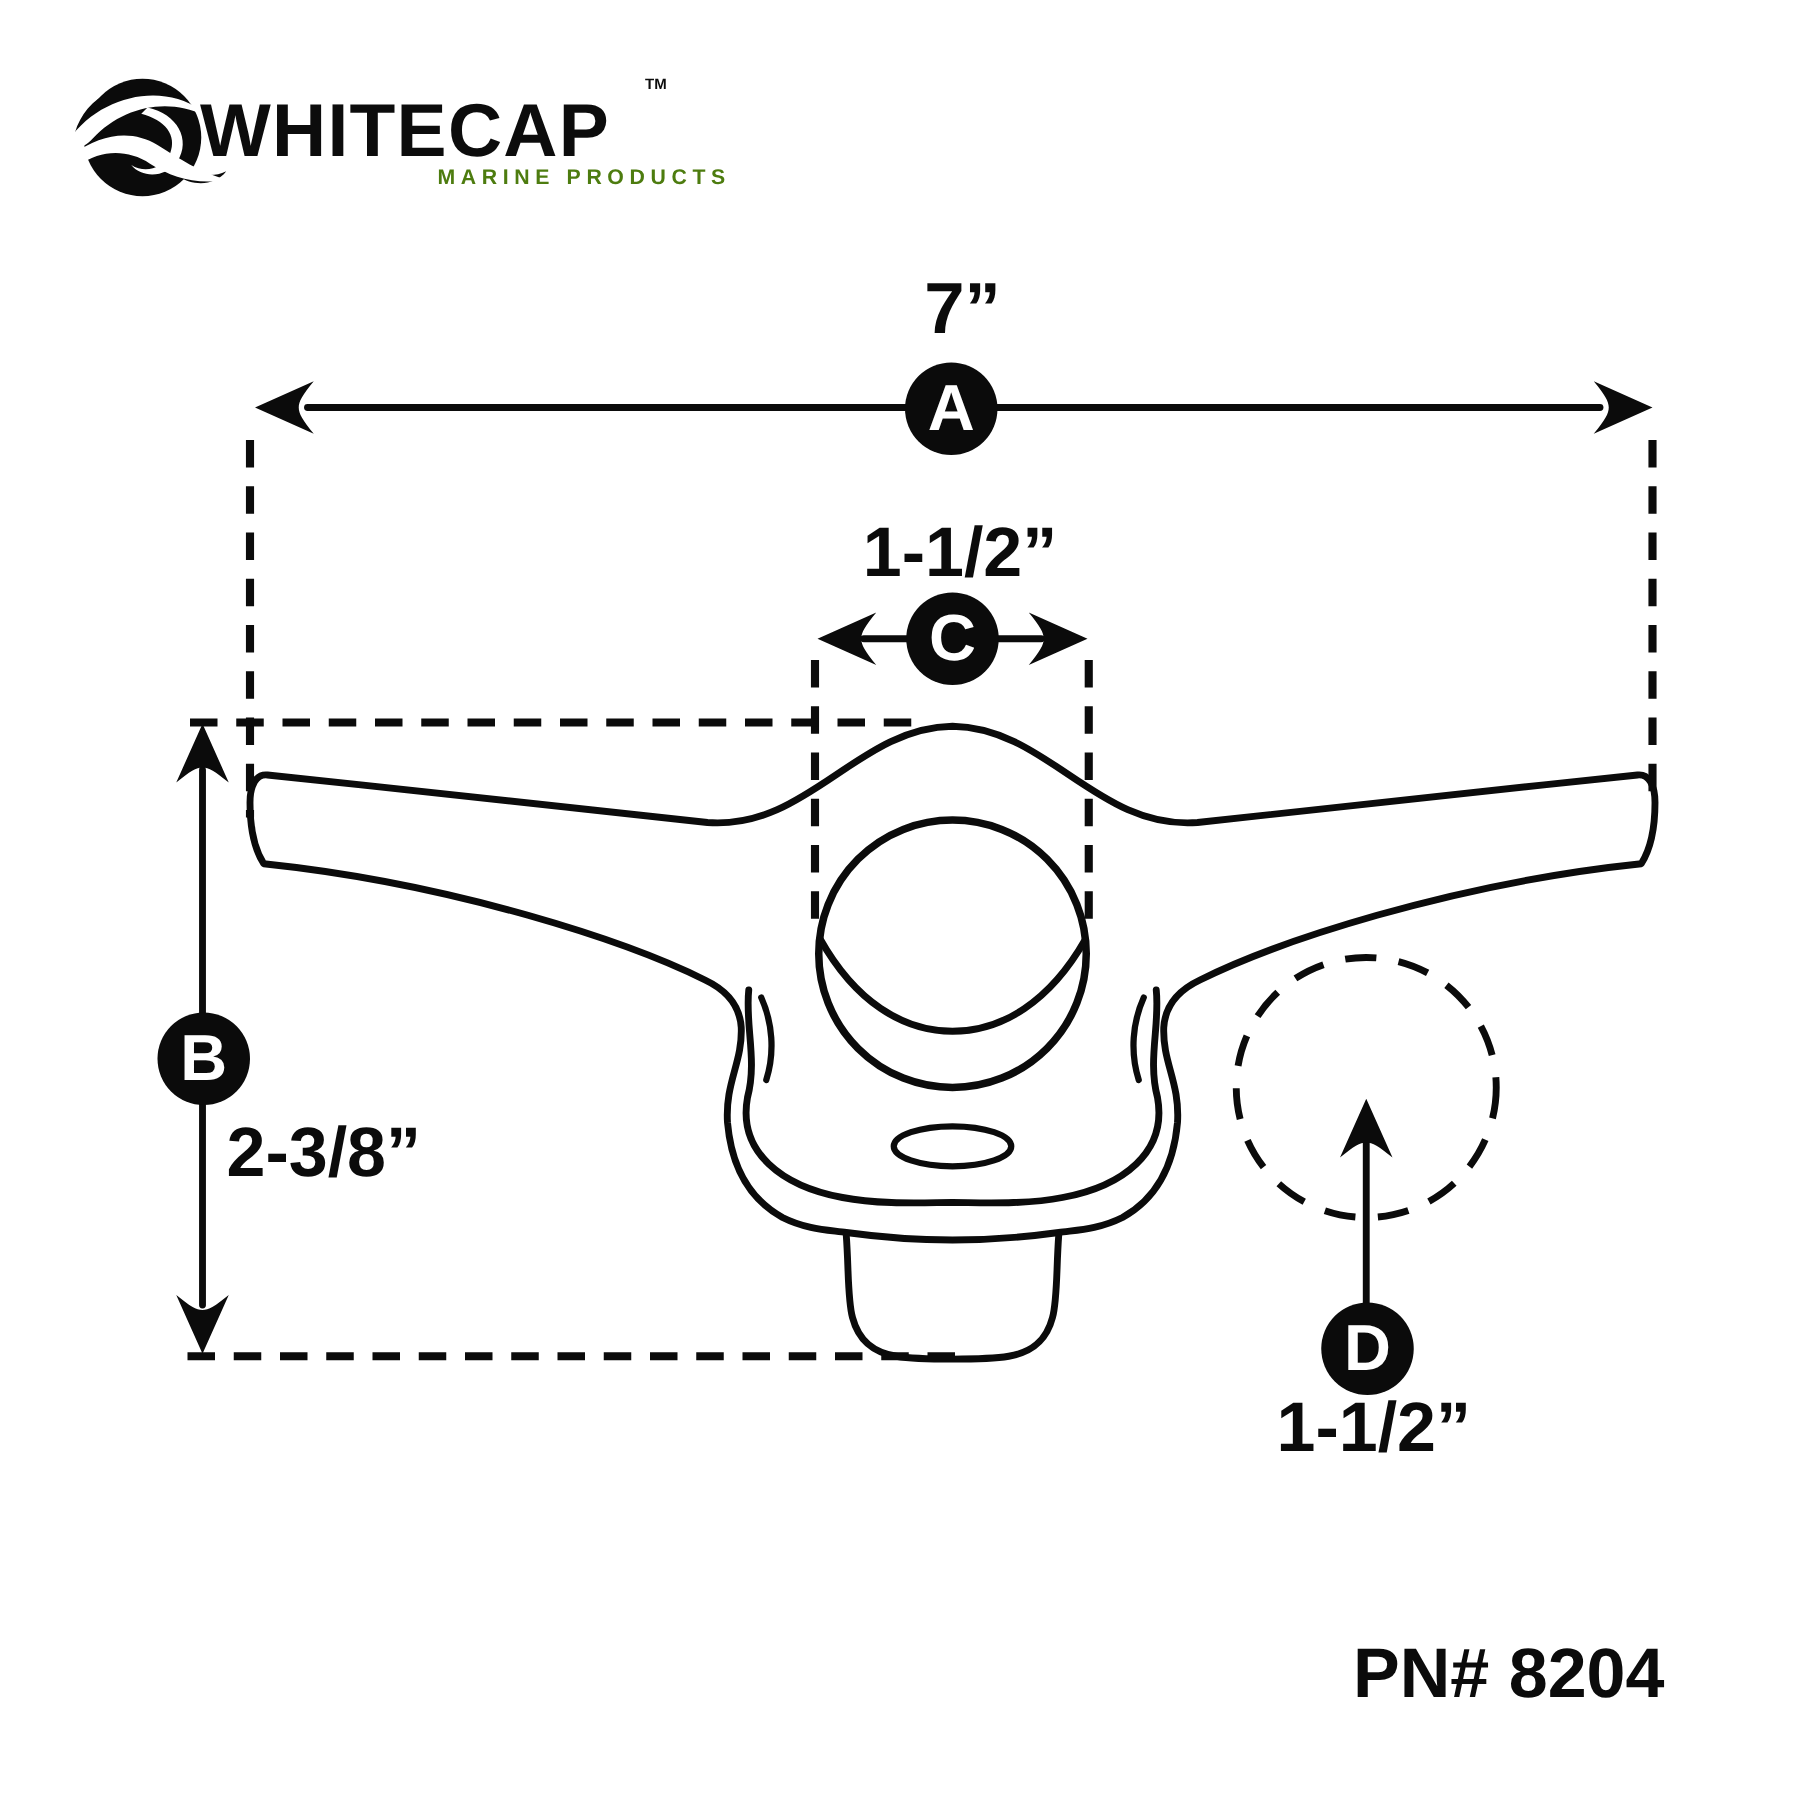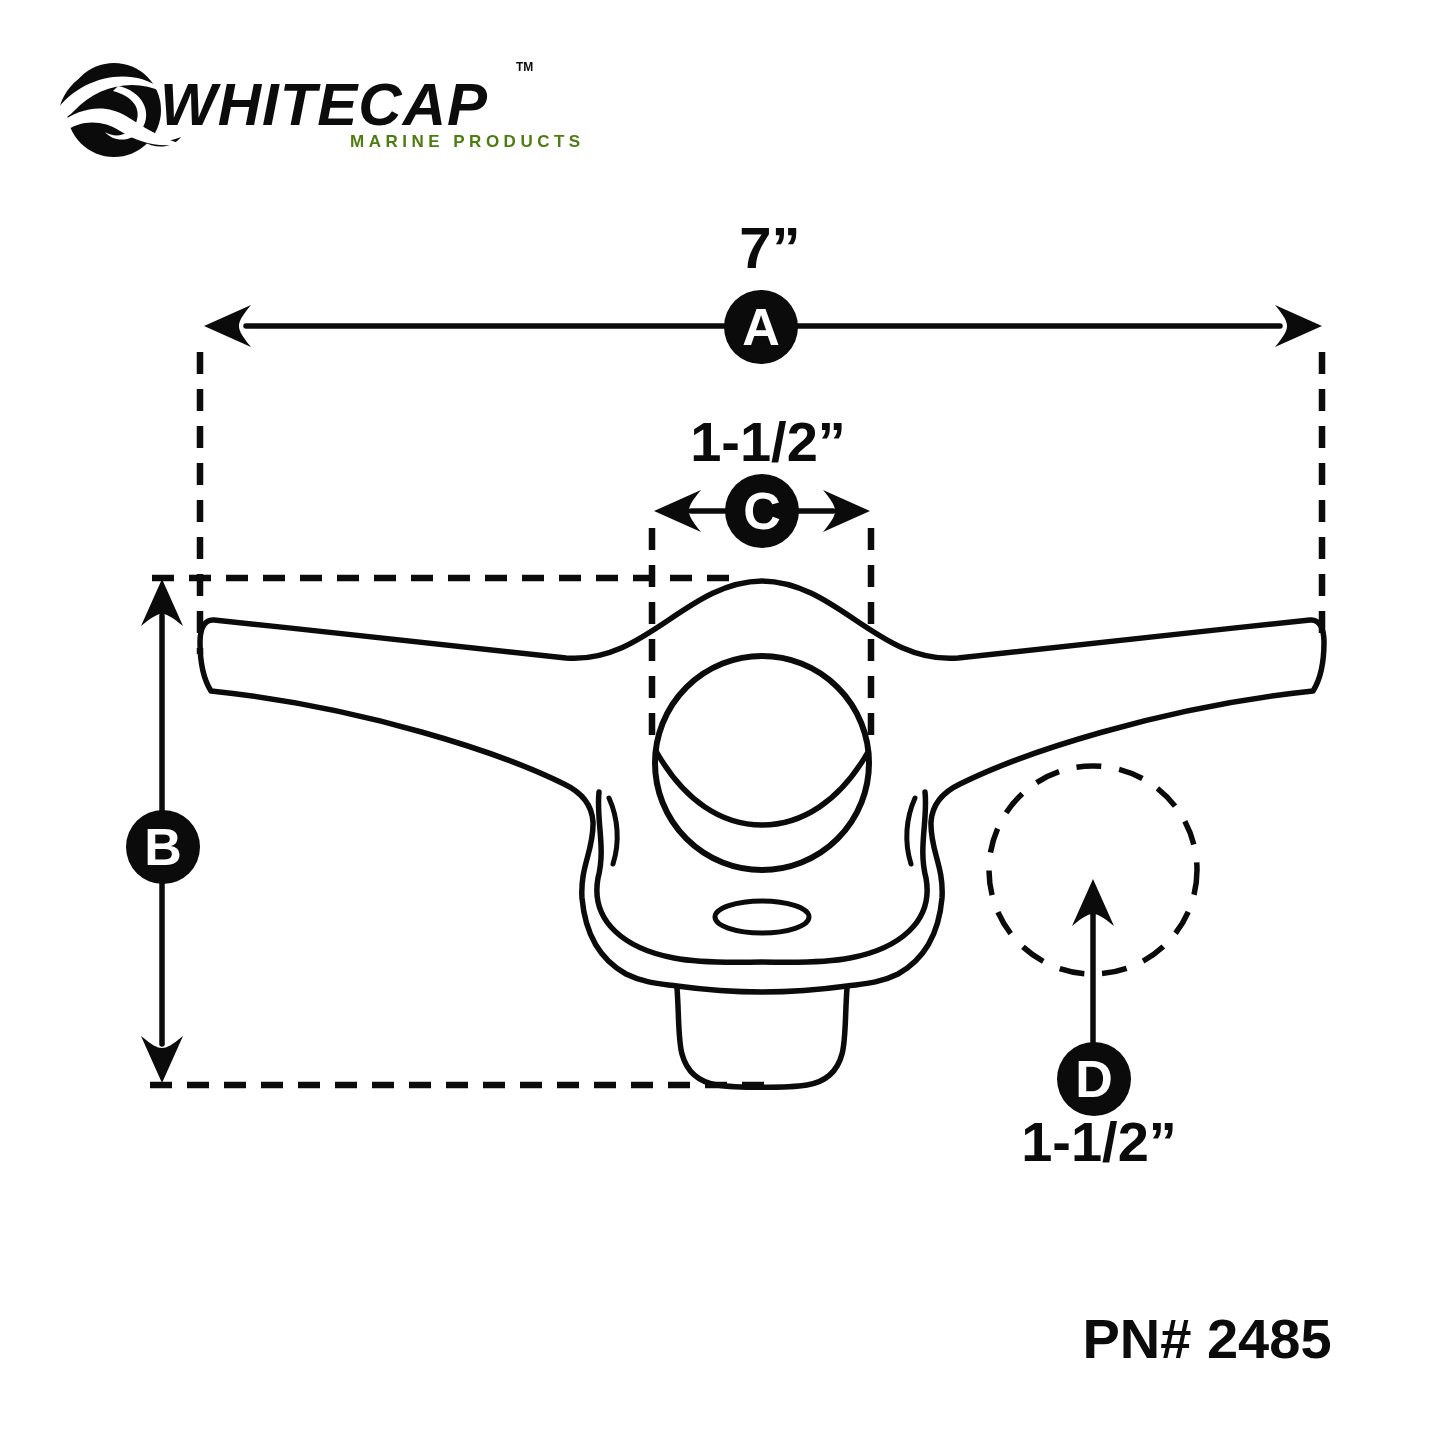--- a/index.html
+++ b/index.html
@@ -9,21 +9,21 @@
     position:relative; width:1445px; height:1445px;
     background:#ffffff; overflow:hidden;
   }
   .diagram-svg { position:absolute; left:0; top:0; }
 
   
   .logo { position:absolute; left:50px; top:54px; width:560px; height:120px; }
   .logo-icon { position:absolute; left:0; top:0; }
   .brand-name {
     position:absolute; left:110px; top:16px;
-    font-size:60px; font-weight:700; letter-spacing:1px; color:#0c0c0c;font-style:italic;
+    font-size:60px; font-weight:700; letter-spacing:1px; color:#0c0c0c;
   }
   .brand-tm {
     position:absolute; left:466px; top:6px;
     font-size:12px; font-weight:700; color:#0c0c0c;
   }
   .brand-tagline {
     position:absolute; left:300px; top:78px;
     font-size:17px; font-weight:700; letter-spacing:4.5px; color:#4d7c0f;
     white-space:nowrap;
   }
@@ -175,17 +175,18 @@
   </div>
   <div class="badge badge-c">
     <span>C</span>
   </div>
   <div class="badge badge-d">
     <span>D</span>
   </div>
 
   <div class="dim-label label-a">7”</div>
   <div class="dim-label label-c">1-1/2”</div>
+  <div class="dim-label label-b">2-3/8”</div>
   <div class="dim-label label-d">1-1/2”</div>
 
-  <div class="part-number">PN# 2485</div>
+  <div class="part-number">PN# 8204</div>
 
 </div>
 
 </body></html>

